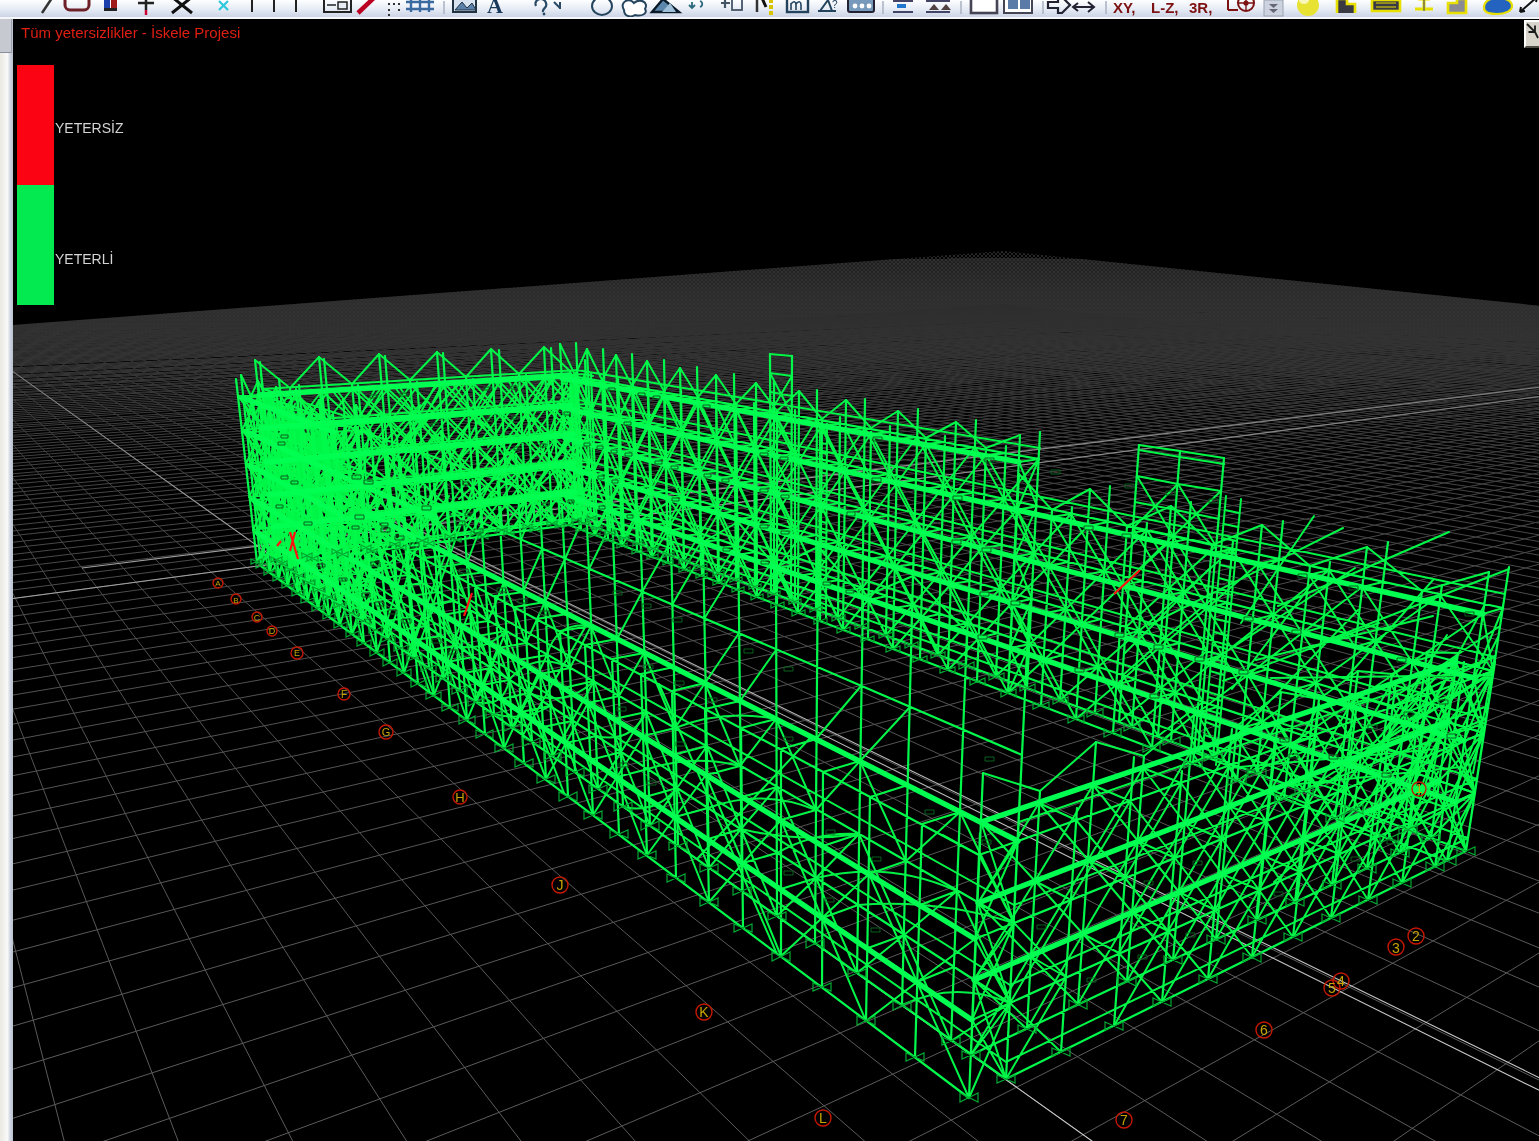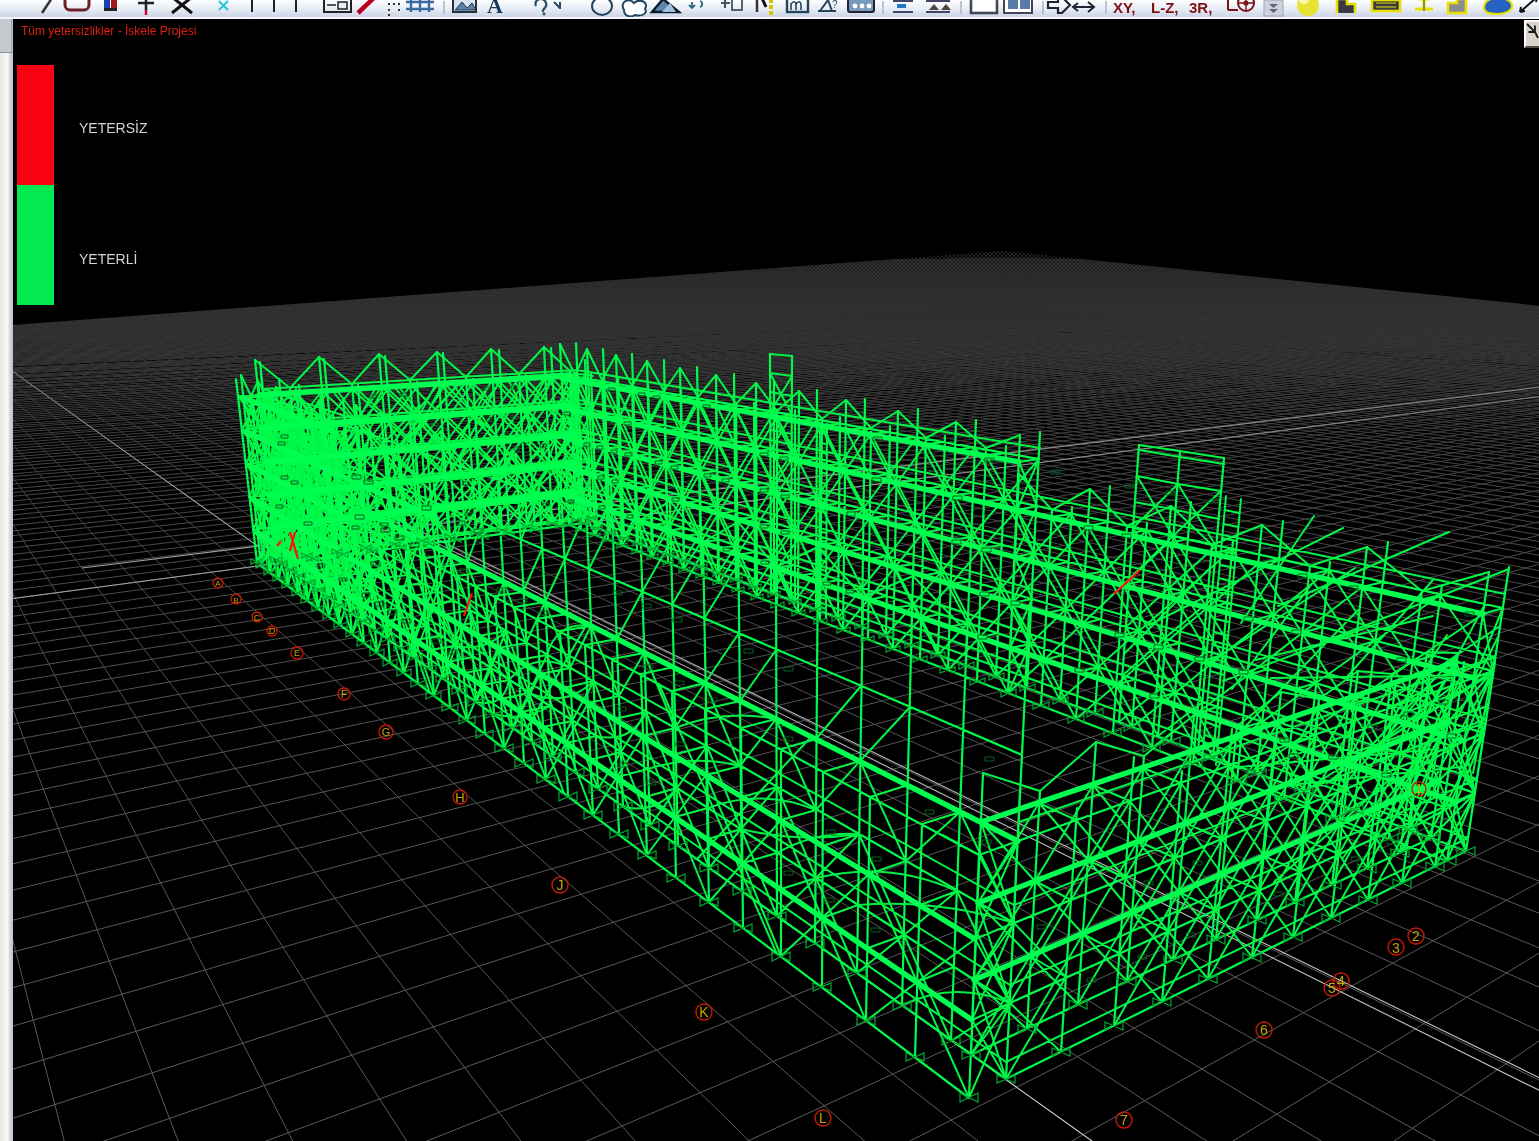--- a/index.html
+++ b/index.html
@@ -1,21 +1,21 @@
 <!DOCTYPE html>
 <html><head><meta charset="utf-8"><style>
 html,body{margin:0;padding:0;width:1539px;height:1141px;overflow:hidden;background:#000;font-family:"Liberation Sans",sans-serif;}
 #toolbar{position:absolute;left:0;top:0;width:1539px;height:17px;overflow:hidden;}
 #tbline{position:absolute;left:0;top:17px;width:1539px;height:2px;background:#f4f6fa;}
 #leftstrip{position:absolute;left:0;top:19px;width:13px;height:1122px;background:linear-gradient(90deg,#ece9e3 0%,#f6f5f2 45%,#fcfcfc 55%,#ccd2de 80%,#b9c0cf 100%);}
 #leftbtn{position:absolute;left:0;top:19px;width:11px;height:33px;background:#c6c9d0;border-right:1px solid #9aa0ad;border-bottom:1px solid #8a90a0;}
 #vp{position:absolute;left:13px;top:19px;width:1526px;height:1122px;background:#000;overflow:hidden;}
-#title{position:absolute;left:8px;top:5px;color:#de1f12;font-size:12px;}
+#title{position:absolute;left:8px;top:5px;color:#de1f12;font-size:15px;}
 .leg{position:absolute;left:4px;width:37px;height:120px;}
-#legtxt1,#legtxt2{position:absolute;left:42px;color:#d4d4d4;font-size:14px;margin-left:24px;}
+#legtxt1,#legtxt2{position:absolute;left:42px;color:#d4d4d4;font-size:14px;}
 #cursorbtn{position:absolute;left:1511px;top:1px;width:17px;height:24px;background:#d8d4cb;border-top:2px solid #fdfdfb;border-left:2px solid #fdfdfb;border-right:2px solid #4e4a44;border-bottom:2px solid #4e4a44;}
 </style></head><body>
 <div id="vp">
 <svg width="1539" height="1141" viewBox="0 0 1539 1141">
       <rect width="1539" height="1141" fill="#000"></rect>
       <path d="M124 2575L-176 250M366 2352L-172 250M566 2168L-169 250M735 2013L-166 250M878 1881L-163 250M1002 1767L-160 250M1110 1668L-157 250M1205 1581L-154 250M1289 1503L-150 250M1364 1435L-147 250M1431 1373L-144 250M1492 1317L-141 250M1547 1266L-138 250M1597 1220L-135 250M1643 1178L-132 250M1685 1139L-129 250M1724 1103L-126 250M1760 1070L-123 250M1793 1039L-120 250M1824 1011L-117 250M1853 984L-114 250M1880 959L-111 250M1905 936L-108 250M1929 914L-105 250M1951 894L-102 250M1972 874L-99 250M1992 856L-96 249M2011 839L-93 249M2029 823L-90 249M2046 807L-87 249M2062 792L-84 249M2077 778L-81 249M2091 765L-78 249M2105 752L-75 249M2118 740L-72 249M2131 729L-69 249M2143 718L-66 249M2154 707L-63 249M2165 697L-60 249M2176 687L-57 249M2186 678L-54 249M2196 669L-51 249M2205 660L-48 249M2214 652L-46 249M2223 644L-43 249M2231 636L-40 249M2239 629L-37 249M2247 622L-34 249M2254 615L-31 249M2262 608L-28 249M2269 602L-25 249M2275 596L-23 249M2282 590L-20 249M2288 584L-17 249M2294 578L-14 249M2300 573L-11 249M2306 567L-8 249M2312 562L-6 249M2317 557L-3 249M2322 552L-0 249M2328 548L3 249M2333 543L5 249M2337 539L8 249M2342 534L11 249M2347 530L14 249M2351 526L17 249M2355 522L19 248M2360 518L22 248M2364 514L25 248M2368 511L28 248M2372 507L30 248M2375 504L33 248M2379 500L36 248M2383 497L38 248M2386 494L41 248M2390 491L44 248M2393 487L47 248M2396 484L49 248M2400 481L52 248M2403 479L55 248M2406 476L57 248M2409 473L60 248M2412 470L63 248M2415 468L65 248M2417 465L68 248M2420 462L71 248M2423 460L73 248M2426 458L76 248M2428 455L79 248M2431 453L81 248M2433 451L84 248M2436 448L86 248M2438 446L89 248M2440 444L92 248M2443 442L94 248M2445 440L97 248M2447 438L99 248M2449 436L102 248M2451 434L105 248M2454 432L107 248M2456 430L110 248M2458 428L112 248M2460 426L115 248M2461 425L117 248M2463 423L120 248M2465 421L122 248M2467 419L125 248M2469 418L128 248M2471 416L130 248M2472 414L133 247M2474 413L135 247M2476 411L138 247M2478 410L140 247M2479 408L143 247M2481 407L145 247M2482 405L148 247M2484 404L150 247M2485 402L153 247M2487 401L155 247M2488 400L158 247M2490 398L160 247M2491 397L163 247M2493 396L165 247M2494 394L167 247M2496 393L170 247M2497 392L172 247M2498 391L175 247M2500 390L177 247M2501 388L180 247M2502 387L182 247M2503 386L185 247M2505 385L187 247M2506 384L189 247M2507 383L192 247M2508 382L194 247M2509 380L197 247M2511 379L199 247M2512 378L201 247M2513 377L204 247M2514 376L206 247M2515 375L208 247M2516 374L211 247M2517 373L213 247M2518 372L216 247M2519 371L218 247M2520 370L220 247M2521 369L223 247M2522 369L225 247M2523 368L227 247M2524 367L230 247M2525 366L232 247M2526 365L234 247M2527 364L237 247M2528 363L239 247M2529 362L241 247M2530 362L244 247M2531 361L246 247M2532 360L248 246M2533 359L250 246M2533 358L253 246M2534 358L255 246M2535 357L257 246M2536 356L260 246M2537 355L262 246M2538 354L264 246M2538 354L266 246M2539 353L269 246M2540 352L271 246M2541 352L273 246M2542 351L275 246M2542 350L278 246M2543 349L280 246M2544 349L282 246M2545 348L284 246M2545 347L287 246M2546 347L289 246M2547 346L291 246M2547 345L293 246M2548 345L296 246M2549 344L298 246M2549 344L300 246M2550 343L302 246M2551 342L304 246M2551 342L307 246M2552 341L309 246M2553 341L311 246M2553 340L313 246M2554 339L315 246M2555 339L317 246M2555 338L320 246M2556 338L322 246M2557 337L324 246M2557 337L326 246M2558 336L328 246M2558 335L330 246M2559 335L333 246M2559 334L335 246M2560 334L337 246M2561 333L339 246M2561 333L341 246M2562 332L343 246M2562 332L345 246M2563 331L347 246M2563 331L350 246M2564 330L352 246M2564 330L354 246M2565 329L356 246M2566 329L358 246M2566 328L360 246M2567 328L362 245M2567 327L364 245M2568 327L366 245M2568 326L368 245M2569 326L370 245M2569 326L373 245M2570 325L375 245M2570 325L377 245M2570 324L379 245M2571 324L381 245M2571 323L383 245M2572 323L385 245M2572 323L387 245M2573 322L389 245M2573 322L391 245M2574 321L393 245M2574 321L395 245M2575 320L397 245M2575 320L399 245M2575 320L401 245M2576 319L403 245M2576 319L405 245M2577 319L407 245M2577 318L409 245M2578 318L411 245M2578 317L413 245M2578 317L415 245M2579 317L417 245M2579 316L419 245M2580 316L421 245M2580 316L423 245M2580 315L425 245M2581 315L427 245M2581 314L429 245M2582 314L431 245M2582 314L433 245M2582 313L435 245M2583 313L437 245M2583 313L439 245M2583 312L441 245M2584 312L443 245M2584 312L445 245M2585 311L447 245M2585 311L449 245M2585 311L450 245M2586 310L452 245M2586 310L454 245M2586 310L456 245M2587 309L458 245M2587 309L460 245M2587 309L462 245M2588 308L464 245M2588 308L466 245M2588 308L468 245M2589 308L470 245M2589 307L472 245M2589 307L473 245M2590 307L475 245M2590 306L477 244M2590 306L479 244M2591 306L481 244M2591 305L483 244M2591 305L485 244M2592 305L487 244M2592 305L488 244M2592 304L490 244M2592 304L492 244M2593 304L494 244M2593 304L496 244M2593 303L498 244M2594 303L500 244M2594 303L501 244M2594 302L503 244M2594 302L505 244M2595 302L507 244M2595 302L509 244M2595 301L511 244M2596 301L512 244M2596 301L514 244M2596 301L516 244M2596 300L518 244M2597 300L520 244M2597 300L522 244M2597 300L523 244M2598 299L525 244M2598 299L527 244M2598 299L529 244M2598 299L531 244M2599 298L532 244M2599 298L534 244M2599 298L536 244M2599 298L538 244M2600 297L540 244M2600 297L541 244M2600 297L543 244M2600 297L545 244M2601 297L547 244M2601 296L548 244M2601 296L550 244M2601 296L552 244M2602 296L554 244M2602 295L555 244M2602 295L557 244M2602 295L559 244M2603 295L561 244M2603 295L562 244M2603 294L564 244M2603 294L566 244M2603 294L568 244M2604 294L569 244M2604 294L571 244M2604 293L573 244M2604 293L575 244M2605 293L576 244M2605 293L578 244M2605 293L580 244M2605 292L581 244M2605 292L583 244M2606 292L585 244M2606 292L587 244M2606 292L588 244M2606 291L590 244M2607 291L592 243M2607 291L593 243M2607 291L595 243M2607 291L597 243M2607 290L598 243M2608 290L600 243M2608 290L602 243M2608 290L603 243M2608 290L605 243M2608 289L607 243M2609 289L608 243M2609 289L610 243M2609 289L612 243M2609 289L613 243M2609 289L615 243M2610 288L617 243M2610 288L618 243M2610 288L620 243M2610 288L622 243M2610 288L623 243M2610 287L625 243M2611 287L627 243M2611 287L628 243M2611 287L630 243M2611 287L632 243M2611 287L633 243M2612 286L635 243M2612 286L636 243M2612 286L638 243M2612 286L640 243M2612 286L641 243M2612 286L643 243M2613 285L644 243M2613 285L646 243M2613 285L648 243M2613 285L649 243M2613 285L651 243M2614 285L652 243M2614 285L654 243M2614 284L656 243M2614 284L657 243M2614 284L659 243M2614 284L660 243M2615 284L662 243M2615 284L664 243M2615 283L665 243M2615 283L667 243M2615 283L668 243M2615 283L670 243M2616 283L671 243M2616 283L673 243M2616 283L675 243M2616 282L676 243M2616 282L678 243M2616 282L679 243M2616 282L681 243M2617 282L682 243M2617 282L684 243M2617 282L685 243M2617 281L687 243M2617 281L689 243M2617 281L690 243M2618 281L692 243M2618 281L693 243M2618 281L695 243M2618 281L696 243M2618 280L698 243M2618 280L699 243M2618 280L701 243M2619 280L702 243M2619 280L704 243M2619 280L705 242M2619 280L707 242M2619 280L708 242M2619 279L710 242M2619 279L711 242M2620 279L713 242M2620 279L714 242M2620 279L716 242M2620 279L717 242M2620 279L719 242M2620 278L720 242M2620 278L722 242M2621 278L723 242M2621 278L725 242M2621 278L726 242M2621 278L728 242M2621 278L729 242M2621 278L731 242M2621 277L732 242M2621 277L734 242M2622 277L735 242M2622 277L737 242M2622 277L738 242M2622 277L740 242M2622 277L741 242M2622 277L743 242M2622 277L744 242M2623 276L745 242M2623 276L747 242M2623 276L748 242M2623 276L750 242M2623 276L751 242M2623 276L753 242M2623 276L754 242M2623 276L756 242M2624 275L757 242M2624 275L758 242M2624 275L760 242M2624 275L761 242M2624 275L763 242M2624 275L764 242M2624 275L766 242M2624 275L767 242M2624 275L768 242M2625 275L770 242M2625 274L771 242M2625 274L773 242M2625 274L774 242M2625 274L776 242M2625 274L777 242M2625 274L778 242M2625 274L780 242M2626 274L781 242M2626 274L783 242M2626 273L784 242M2626 273L785 242M2626 273L787 242M2626 273L788 242M2626 273L790 242M2626 273L791 242M2626 273L792 242M2627 273L794 242M2627 273L795 242M2627 273L796 242M2627 272L798 242M2627 272L799 242M2627 272L801 242M2627 272L802 242M2627 272L803 242M2627 272L805 242M2627 272L806 242M2628 272L807 242M2628 272L809 242M2628 272L810 242M2628 271L811 242M2628 271L813 242M2628 271L814 242M2628 271L816 242M2628 271L817 242M2628 271L818 242M2628 271L820 241M2629 271L821 241M2629 271L822 241M2629 271L824 241M2629 271L825 241M2629 270L826 241M2629 270L828 241M2629 270L829 241M2629 270L830 241M2629 270L832 241M2629 270L833 241M2630 270L834 241M2630 270L836 241M2630 270L837 241M2630 270L838 241M2630 270L840 241M2630 269L841 241M2630 269L842 241M2630 269L843 241M2630 269L845 241M2630 269L846 241M2631 269L847 241M2631 269L849 241M2631 269L850 241M2631 269L851 241M2631 269L853 241M2631 269L854 241M2631 269L855 241M2631 268L856 241M2631 268L858 241M2631 268L859 241M2631 268L860 241M2632 268L862 241M2632 268L863 241M2632 268L864 241M2632 268L865 241M2632 268L867 241M2632 268L868 241M2632 268L869 241M2632 268L871 241M2632 267L872 241M2632 267L873 241M2632 267L874 241M2632 267L876 241M2633 267L877 241M2633 267L878 241M2633 267L879 241M2633 267L881 241M2633 267L882 241M2633 267L883 241M2633 267L884 241M2633 267L886 241M2633 267L887 241M2633 266L888 241M2633 266L889 241M2633 266L891 241M2634 266L892 241M2634 266L893 241M2634 266L894 241M2634 266L896 241M2634 266L897 241M2634 266L898 241M2634 266L899 241M2634 266L901 241M2634 266L902 241M2634 266L903 241M2634 265L904 241M2634 265L905 241M2635 265L907 241M2635 265L908 241M2635 265L909 241M2635 265L910 241M2635 265L912 241M2635 265L913 241M2635 265L914 241M2635 265L915 241M2635 265L916 241M2635 265L918 241M2635 265L919 241M2635 265L920 241M2635 265L921 241M2636 264L922 241M2636 264L924 241M2636 264L925 241M2636 264L926 241M2636 264L927 241M2636 264L928 241M2636 264L930 241M2636 264L931 241M2636 264L932 241M2636 264L933 241M2636 264L934 240M2636 264L936 240M2636 264L937 240M2636 264L938 240M2637 264L939 240M2637 263L940 240M2637 263L941 240M2637 263L943 240M2637 263L944 240M2637 263L945 240M2637 263L946 240M2637 263L947 240M2637 263L948 240M2637 263L950 240M2637 263L951 240M2637 263L952 240M2637 263L953 240M2637 263L954 240M2638 263L955 240M2638 263L957 240M2638 262L958 240M2638 262L959 240M2638 262L960 240M2638 262L961 240M2638 262L962 240M2638 262L963 240M2638 262L965 240M2638 262L966 240M2638 262L967 240M2638 262L968 240M2638 262L969 240M2638 262L970 240M2638 262L971 240M2638 262L973 240M2639 262L974 240M2639 262L975 240M2639 262L976 240M2639 261L977 240M2639 261L978 240M2639 261L979 240M2639 261L980 240M2639 261L982 240M2639 261L983 240M2639 261L984 240M2639 261L985 240M2639 261L986 240M2639 261L987 240M2639 261L988 240M2639 261L989 240M2639 261L991 240M-175 2850L2639 261M-175 2478L2633 261M-176 2198L2627 261M-176 1980L2621 261M-176 1806L2615 260M-177 1663L2608 260M-177 1543L2602 260M-177 1442L2596 260M-177 1356L2590 260M-177 1281L2584 260M-177 1215L2578 260M-177 1157L2572 260M-178 1105L2566 260M-178 1059L2560 260M-178 1018L2554 260M-178 980L2548 260M-178 946L2542 260M-178 914L2536 259M-178 886L2531 259M-178 859L2525 259M-178 835L2519 259M-178 813L2513 259M-178 792L2507 259M-178 772L2502 259M-178 754L2496 259M-178 737L2490 259M-178 721L2485 259M-178 706L2479 259M-178 692L2474 259M-178 679L2468 259M-178 666L2462 259M-178 654L2457 258M-178 643L2451 258M-178 632L2446 258M-178 622L2440 258M-178 612L2435 258M-178 603L2430 258M-178 594L2424 258M-178 586L2419 258M-178 578L2414 258M-178 570L2408 258M-178 563L2403 258M-178 556L2398 258M-178 549L2392 258M-178 543L2387 258M-178 536L2382 258M-178 531L2377 257M-178 525L2372 257M-178 519L2366 257M-178 514L2361 257M-178 509L2356 257M-178 504L2351 257M-178 499L2346 257M-178 494L2341 257M-178 490L2336 257M-178 486L2331 257M-178 481L2326 257M-178 477L2321 257M-178 473L2316 257M-178 470L2311 257M-178 466L2306 257M-178 462L2301 257M-178 459L2297 256M-178 455L2292 256M-178 452L2287 256M-179 449L2282 256M-179 446L2277 256M-179 443L2272 256M-179 440L2268 256M-179 437L2263 256M-179 434L2258 256M-179 431L2254 256M-179 429L2249 256M-179 426L2244 256M-179 424L2240 256M-179 421L2235 256M-179 419L2230 256M-179 417L2226 256M-179 414L2221 256M-179 412L2217 255M-179 410L2212 255M-179 408L2208 255M-179 406L2203 255M-179 404L2199 255M-179 402L2194 255M-179 400L2190 255M-179 398L2185 255M-179 396L2181 255M-179 394L2176 255M-179 392L2172 255M-179 391L2168 255M-179 389L2163 255M-179 387L2159 255M-179 386L2155 255M-179 384L2150 255M-179 383L2146 255M-179 381L2142 255M-179 379L2137 254M-179 378L2133 254M-179 377L2129 254M-179 375L2125 254M-179 374L2120 254M-179 372L2116 254M-179 371L2112 254M-179 370L2108 254M-179 368L2104 254M-179 367L2100 254M-179 366L2096 254M-179 365L2092 254M-179 363L2087 254M-179 362L2083 254M-179 361L2079 254M-179 360L2075 254M-179 359L2071 254M-179 358L2067 254M-179 357L2063 254M-179 355L2059 253M-179 354L2055 253M-179 353L2051 253M-179 352L2047 253M-179 351L2044 253M-179 350L2040 253M-179 349L2036 253M-179 348L2032 253M-179 347L2028 253M-179 347L2024 253M-179 346L2020 253M-179 345L2016 253M-179 344L2013 253M-179 343L2009 253M-179 342L2005 253M-179 341L2001 253M-179 340L1997 253M-179 340L1994 253M-179 339L1990 253M-179 338L1986 253M-179 337L1983 253M-179 336L1979 252M-179 336L1975 252M-179 335L1972 252M-179 334L1968 252M-179 333L1964 252M-179 333L1961 252M-179 332L1957 252M-179 331L1953 252M-179 330L1950 252M-179 330L1946 252M-179 329L1943 252M-179 328L1939 252M-179 328L1935 252M-179 327L1932 252M-179 326L1928 252M-179 326L1925 252M-179 325L1921 252M-179 325L1918 252M-179 324L1914 252M-179 323L1911 252M-179 323L1907 252M-179 322L1904 252M-179 322L1901 251M-179 321L1897 251M-179 320L1894 251M-179 320L1890 251M-179 319L1887 251M-179 319L1884 251M-179 318L1880 251M-179 318L1877 251M-179 317L1874 251M-179 317L1870 251M-179 316L1867 251M-179 316L1864 251M-179 315L1860 251M-179 315L1857 251M-179 314L1854 251M-179 314L1850 251M-179 313L1847 251M-179 313L1844 251M-179 312L1841 251M-179 312L1837 251M-179 311L1834 251M-179 311L1831 251M-179 310L1828 251M-179 310L1825 251M-179 309L1821 250M-179 309L1818 250M-179 308L1815 250M-179 308L1812 250M-179 308L1809 250M-179 307L1806 250M-179 307L1803 250M-179 306L1799 250M-179 306L1796 250M-179 305L1793 250M-179 305L1790 250M-179 305L1787 250M-179 304L1784 250M-179 304L1781 250M-179 304L1778 250M-179 303L1775 250M-179 303L1772 250M-179 302L1769 250M-179 302L1766 250M-179 302L1763 250M-179 301L1760 250M-179 301L1757 250M-179 301L1754 250M-179 300L1751 250M-179 300L1748 250M-179 300L1745 250M-179 299L1742 249M-179 299L1739 249M-179 298L1736 249M-179 298L1733 249M-179 298L1731 249M-179 297L1728 249M-179 297L1725 249M-179 297L1722 249M-179 297L1719 249M-179 296L1716 249M-179 296L1713 249M-179 296L1711 249M-179 295L1708 249M-179 295L1705 249M-179 295L1702 249M-179 294L1699 249M-179 294L1696 249M-179 294L1694 249M-179 293L1691 249M-179 293L1688 249M-179 293L1685 249M-179 293L1683 249M-179 292L1680 249M-179 292L1677 249M-179 292L1674 249M-179 291L1672 249M-179 291L1669 249M-179 291L1666 249M-179 291L1664 248M-179 290L1661 248M-179 290L1658 248M-179 290L1656 248M-179 290L1653 248M-179 289L1650 248M-179 289L1648 248M-179 289L1645 248M-179 289L1642 248M-179 288L1640 248M-179 288L1637 248M-179 288L1634 248M-179 288L1632 248M-179 287L1629 248M-179 287L1627 248M-179 287L1624 248M-179 287L1622 248M-179 286L1619 248M-179 286L1616 248M-179 286L1614 248M-179 286L1611 248M-179 285L1609 248M-179 285L1606 248M-179 285L1604 248M-179 285L1601 248M-179 285L1599 248M-179 284L1596 248M-179 284L1594 248M-179 284L1591 248M-179 284L1589 248M-179 283L1586 248M-179 283L1584 247M-179 283L1581 247M-179 283L1579 247M-179 283L1576 247M-179 282L1574 247M-179 282L1572 247M-179 282L1569 247M-179 282L1567 247M-179 282L1564 247M-179 281L1562 247M-179 281L1559 247M-179 281L1557 247M-179 281L1555 247M-179 281L1552 247M-179 280L1550 247M-179 280L1548 247M-179 280L1545 247M-179 280L1543 247M-179 280L1541 247M-179 279L1538 247M-179 279L1536 247M-179 279L1534 247M-179 279L1531 247M-179 279L1529 247M-179 279L1527 247M-179 278L1524 247M-179 278L1522 247M-179 278L1520 247M-179 278L1517 247M-179 278L1515 247M-179 278L1513 247M-179 277L1511 247M-179 277L1508 247M-179 277L1506 247M-179 277L1504 246M-179 277L1502 246M-179 277L1499 246M-179 276L1497 246M-179 276L1495 246M-179 276L1493 246M-179 276L1490 246M-179 276L1488 246M-179 276L1486 246M-179 275L1484 246M-179 275L1482 246M-179 275L1479 246M-179 275L1477 246M-179 275L1475 246M-179 275L1473 246M-179 274L1471 246M-179 274L1469 246M-179 274L1467 246M-179 274L1464 246M-179 274L1462 246M-179 274L1460 246M-179 274L1458 246M-179 273L1456 246M-179 273L1454 246M-179 273L1452 246M-179 273L1450 246M-179 273L1447 246M-179 273L1445 246M-179 273L1443 246M-179 272L1441 246M-179 272L1439 246M-179 272L1437 246M-179 272L1435 246M-179 272L1433 246M-179 272L1431 246M-179 272L1429 246M-179 271L1427 246M-179 271L1425 245M-179 271L1423 245M-179 271L1421 245M-179 271L1419 245M-179 271L1417 245M-179 271L1415 245M-179 271L1413 245M-179 270L1411 245M-179 270L1409 245M-179 270L1407 245M-179 270L1405 245M-179 270L1403 245M-179 270L1401 245M-179 270L1399 245M-179 270L1397 245M-179 269L1395 245M-179 269L1393 245M-179 269L1391 245M-179 269L1389 245M-179 269L1387 245M-179 269L1385 245M-179 269L1383 245M-179 269L1381 245M-179 268L1379 245M-179 268L1377 245M-179 268L1375 245M-179 268L1373 245M-179 268L1371 245M-179 268L1370 245M-179 268L1368 245M-179 268L1366 245M-179 268L1364 245M-179 267L1362 245M-179 267L1360 245M-179 267L1358 245M-179 267L1356 245M-179 267L1354 245M-179 267L1353 245M-179 267L1351 245M-179 267L1349 245M-179 267L1347 244M-179 266L1345 244M-179 266L1343 244M-179 266L1342 244M-179 266L1340 244M-179 266L1338 244M-179 266L1336 244M-179 266L1334 244M-179 266L1332 244M-179 266L1331 244M-179 265L1329 244M-179 265L1327 244M-179 265L1325 244M-179 265L1323 244M-179 265L1322 244M-179 265L1320 244M-179 265L1318 244M-179 265L1316 244M-179 265L1315 244M-179 265L1313 244M-179 265L1311 244M-179 264L1309 244M-179 264L1307 244M-179 264L1306 244M-179 264L1304 244M-179 264L1302 244M-179 264L1301 244M-179 264L1299 244M-179 264L1297 244M-179 264L1295 244M-179 264L1294 244M-179 263L1292 244M-179 263L1290 244M-179 263L1288 244M-179 263L1287 244M-179 263L1285 244M-179 263L1283 244M-179 263L1282 244M-179 263L1280 244M-179 263L1278 244M-179 263L1277 244M-179 263L1275 244M-179 262L1273 244M-179 262L1272 244M-179 262L1270 244M-179 262L1268 244M-179 262L1267 243M-179 262L1265 243M-179 262L1263 243M-179 262L1262 243M-179 262L1260 243M-179 262L1258 243M-179 262L1257 243M-179 262L1255 243M-179 261L1253 243M-179 261L1252 243M-179 261L1250 243M-179 261L1249 243M-179 261L1247 243M-179 261L1245 243M-179 261L1244 243M-179 261L1242 243M-179 261L1241 243M-179 261L1239 243M-179 261L1237 243M-179 261L1236 243M-179 261L1234 243M-179 260L1233 243M-179 260L1231 243M-179 260L1229 243M-179 260L1228 243M-179 260L1226 243M-179 260L1225 243M-179 260L1223 243M-179 260L1222 243M-179 260L1220 243M-179 260L1219 243M-179 260L1217 243M-179 260L1215 243M-179 260L1214 243M-179 259L1212 243M-179 259L1211 243M-179 259L1209 243M-179 259L1208 243M-179 259L1206 243M-179 259L1205 243M-179 259L1203 243M-179 259L1202 243M-179 259L1200 243M-179 259L1199 243M-179 259L1197 243M-179 259L1196 243M-179 259L1194 243M-179 259L1193 243M-179 258L1191 243M-179 258L1190 243M-179 258L1188 242M-179 258L1187 242M-179 258L1185 242M-179 258L1184 242M-179 258L1182 242M-179 258L1181 242M-179 258L1179 242M-179 258L1178 242M-179 258L1177 242M-179 258L1175 242M-179 258L1174 242M-179 258L1172 242M-179 257L1171 242M-179 257L1169 242M-179 257L1168 242M-179 257L1166 242M-179 257L1165 242M-179 257L1164 242M-179 257L1162 242M-179 257L1161 242M-179 257L1159 242M-179 257L1158 242M-179 257L1156 242M-179 257L1155 242M-179 257L1154 242M-179 257L1152 242M-179 257L1151 242M-179 257L1149 242M-179 256L1148 242M-179 256L1147 242M-179 256L1145 242M-179 256L1144 242M-179 256L1142 242M-179 256L1141 242M-179 256L1140 242M-179 256L1138 242M-179 256L1137 242M-179 256L1136 242M-179 256L1134 242M-179 256L1133 242M-179 256L1131 242M-179 256L1130 242M-179 256L1129 242M-179 256L1127 242M-179 256L1126 242M-179 255L1125 242M-179 255L1123 242M-179 255L1122 242M-179 255L1121 242M-179 255L1119 242M-179 255L1118 242M-179 255L1117 242M-179 255L1115 242M-179 255L1114 242M-179 255L1113 242M-179 255L1111 242M-179 255L1110 242M-179 255L1109 241M-179 255L1107 241M-179 255L1106 241M-179 255L1105 241M-179 255L1103 241M-179 255L1102 241M-179 254L1101 241M-179 254L1100 241M-179 254L1098 241M-179 254L1097 241M-179 254L1096 241M-179 254L1094 241M-179 254L1093 241M-179 254L1092 241M-179 254L1091 241M-179 254L1089 241M-179 254L1088 241M-179 254L1087 241M-179 254L1085 241M-179 254L1084 241M-179 254L1083 241M-179 254L1082 241M-179 254L1080 241M-179 254L1079 241M-179 254L1078 241M-179 253L1077 241M-179 253L1075 241M-179 253L1074 241M-179 253L1073 241M-179 253L1072 241M-179 253L1070 241M-179 253L1069 241M-179 253L1068 241M-179 253L1067 241M-179 253L1066 241M-179 253L1064 241M-179 253L1063 241M-179 253L1062 241M-179 253L1061 241M-179 253L1059 241M-179 253L1058 241M-179 253L1057 241M-179 253L1056 241M-179 253L1055 241M-179 253L1053 241M-179 253L1052 241M-179 252L1051 241M-179 252L1050 241M-179 252L1049 241M-179 252L1047 241M-179 252L1046 241M-179 252L1045 241M-179 252L1044 241M-179 252L1043 241M-179 252L1041 241M-179 252L1040 241M-179 252L1039 241M-179 252L1038 241M-179 252L1037 241M-179 252L1036 241M-179 252L1034 241M-179 252L1033 241M-179 252L1032 241M-179 252L1031 241M-179 252L1030 241M-179 252L1029 240M-179 252L1027 240M-179 252L1026 240M-179 251L1025 240M-179 251L1024 240M-179 251L1023 240M-179 251L1022 240M-179 251L1021 240M-179 251L1019 240M-179 251L1018 240M-179 251L1017 240M-179 251L1016 240M-179 251L1015 240M-179 251L1014 240M-179 251L1013 240M-179 251L1011 240M-179 251L1010 240M-179 251L1009 240M-179 251L1008 240M-179 251L1007 240M-179 251L1006 240M-179 251L1005 240M-179 251L1004 240M-179 251L1003 240M-179 251L1001 240M-179 251L1000 240M-179 251L999 240M-179 250L998 240M-179 250L997 240M-179 250L996 240M-179 250L995 240M-179 250L994 240M-179 250L993 240M-179 250L992 240M-179 250L991 240" stroke="#5c5c5c" stroke-width="1" fill="none"></path>
       <path d="M-178 603L2430 258M69 549L2415 258M327 476L5389 2989M334 476L5308 2907M1431 1373L-144 250" stroke="#c9c9c9" stroke-width="1.1" fill="none"></path>
       <defs>
         <linearGradient id="fade" x1="0" y1="225" x2="0" y2="1060" gradientUnits="userSpaceOnUse">
 <stop offset="0" stop-color="#000" stop-opacity="0.72"></stop>

